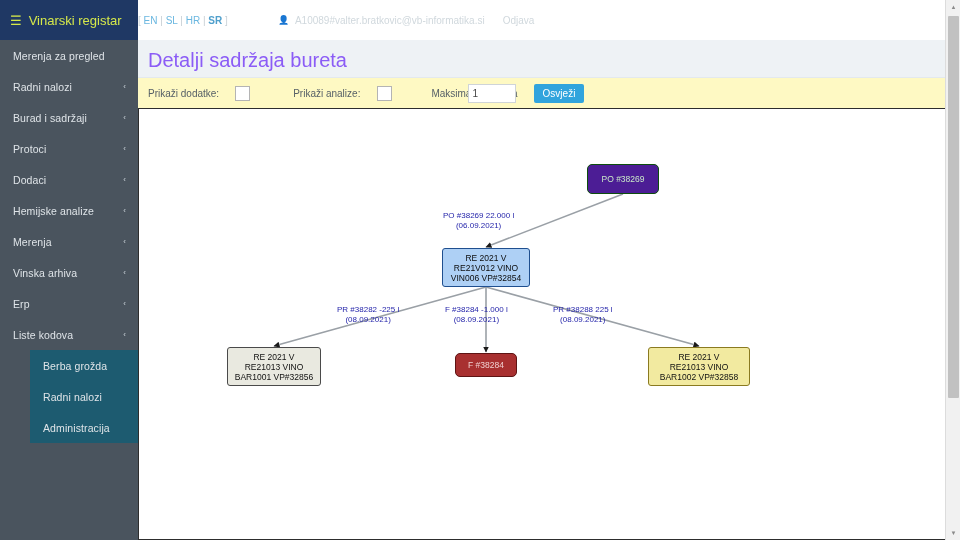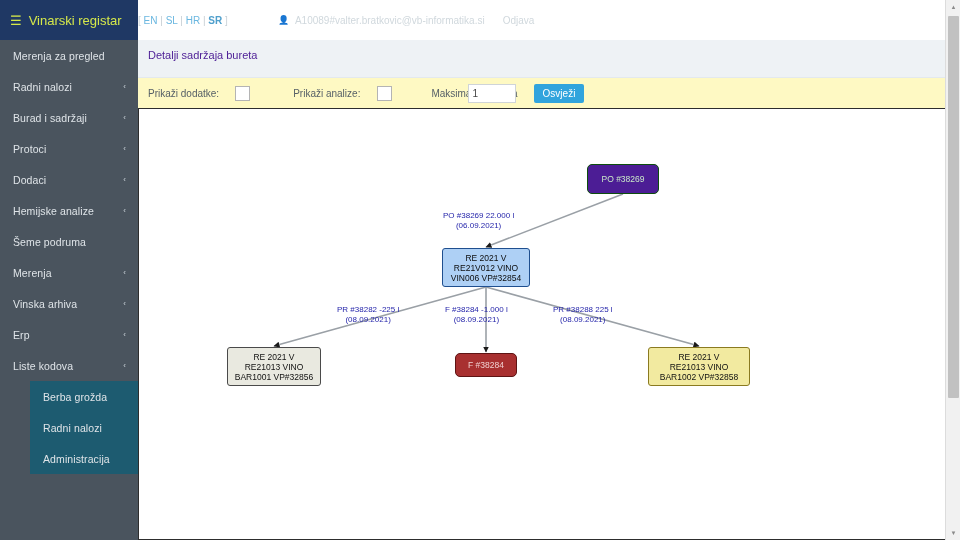--- a/index.html
+++ b/index.html
@@ -54,21 +54,21 @@
 
   
   #pagehead {
     position: absolute; left: 138px; top: 40px;
     width: 822px; height: 38px;
     background: #eef2f5;
     border-bottom: 1px solid #e3e9ee;
   }
   #page-title {
     position: absolute; left: 10px; top: 9px;
-    font-size: 11px; color: #4c1d95; font-weight: normal;
+    font-size: 20px; color: #8b5cf6; font-weight: normal;
   }
   #btn-close {
     position: absolute; right: 39px; top: 9px;
     background: #31a4dd; color: #ffffff;
     border: none; border-radius: 2px;
     font-size: 10px; padding: 4px 11px;
     font-family: "Liberation Sans", sans-serif;
     cursor: pointer;
     margin-top: 36px;
   }
@@ -194,23 +194,20 @@
           <span>Protoci</span>
           <span class="chev">‹</span>
         </div>
         <div class="nav-item">
           <span>Dodaci</span>
           <span class="chev">‹</span>
         </div>
         <div class="nav-item">
           <span>Hemijske analize</span>
           <span class="chev">‹</span>
-        </div>
-        <div class="nav-item">
-          <span>Šeme podruma</span>
         </div>
         <div class="nav-item">
           <span>Merenja</span>
           <span class="chev">‹</span>
         </div>
         <div class="nav-item">
           <span>Vinska arhiva</span>
           <span class="chev">‹</span>
         </div>
         <div class="nav-item">

